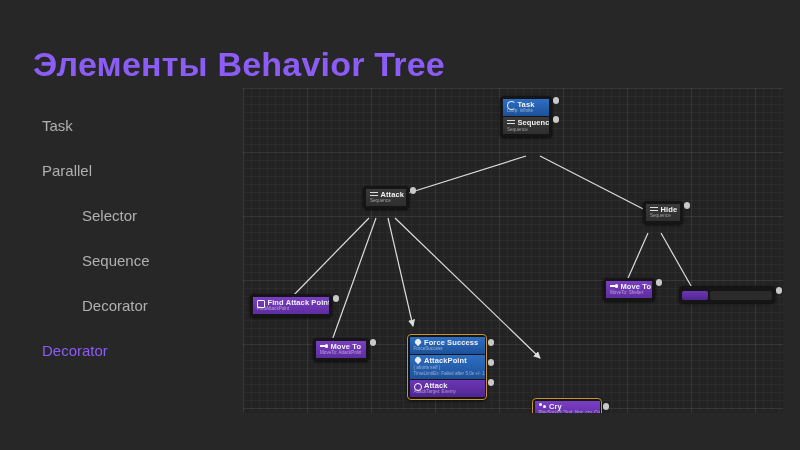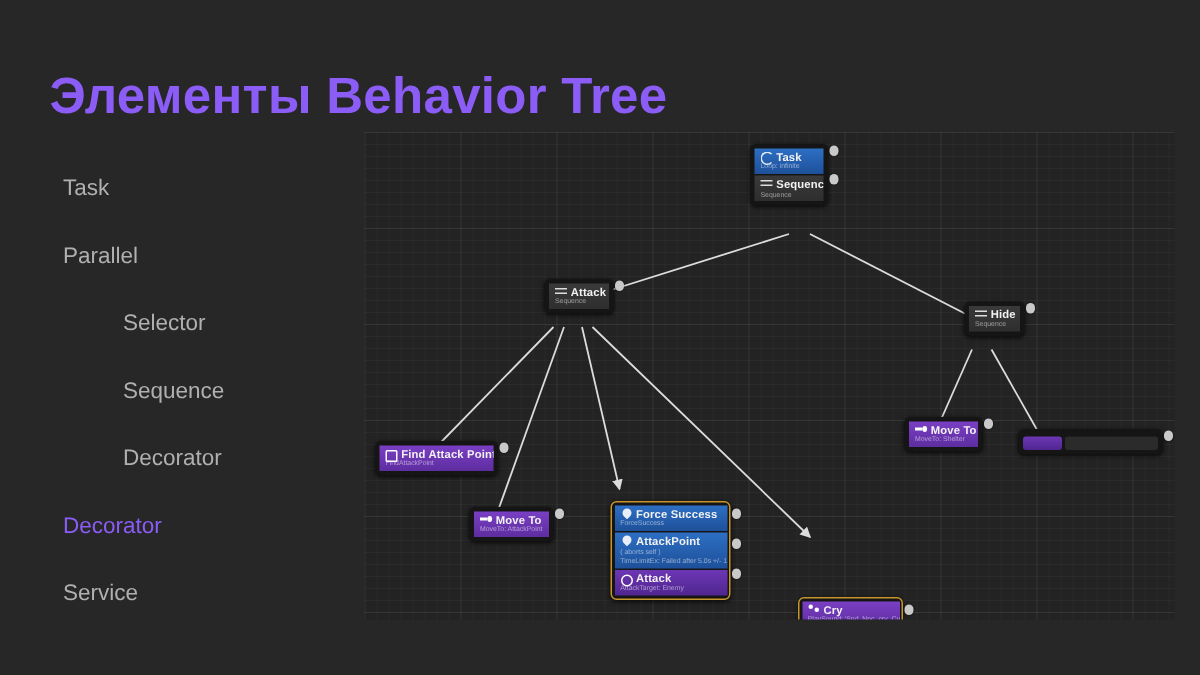--- a/index.html
+++ b/index.html
@@ -183,21 +183,20 @@
 
   <div id="slide-title">Элементы Behavior Tree</div>
 
   <div id="outline">
     <div class="outline-item lvl1">Task</div>
     <div class="outline-item lvl1">Parallel</div>
     <div class="outline-item lvl2">Selector</div>
     <div class="outline-item lvl2">Sequence</div>
     <div class="outline-item lvl2">Decorator</div>
     <div class="outline-item lvl1 accent">Decorator</div>
-    <div class="outline-item lvl1">Service</div>
   </div>
 
   <div id="bt-canvas">
 
     <svg id="wires" viewBox="0 0 540 325">
       <defs>
         <marker id="ah" markerWidth="7" markerHeight="7" refX="5.2" refY="3" orient="auto">
           <path d="M0,0 L6,3 L0,6 z" fill="#dcdcdc"></path>
         </marker>
       </defs>

